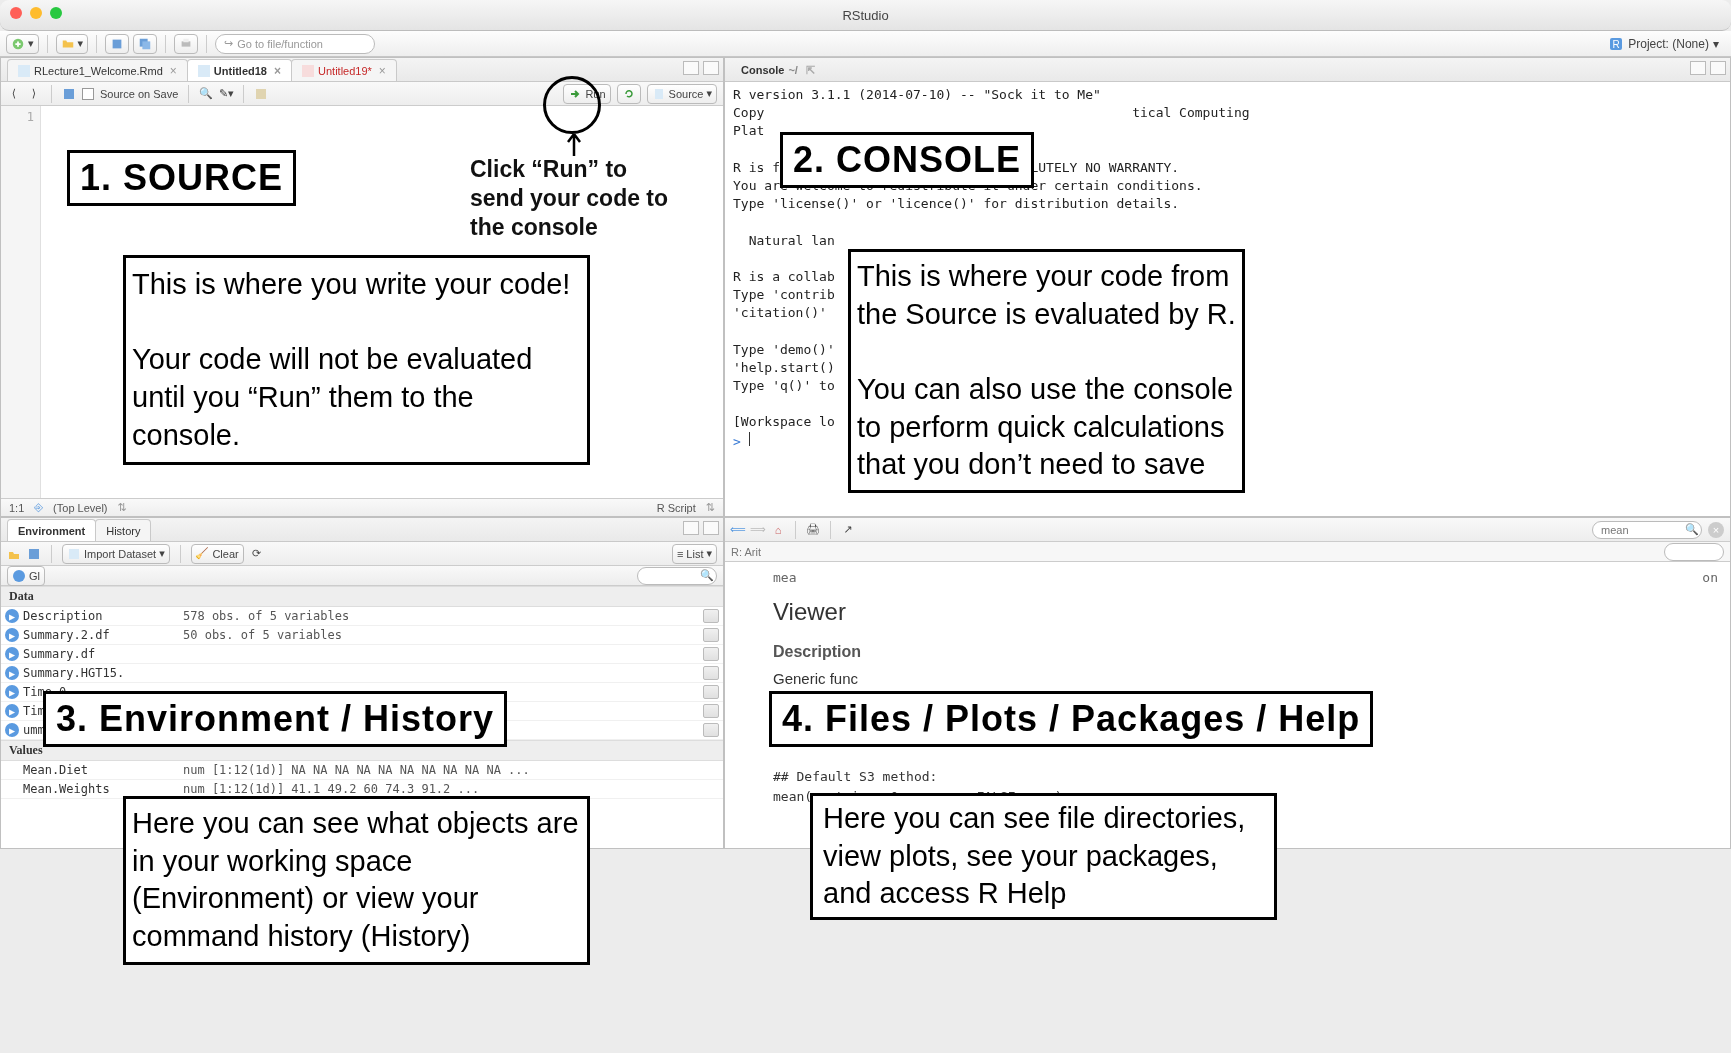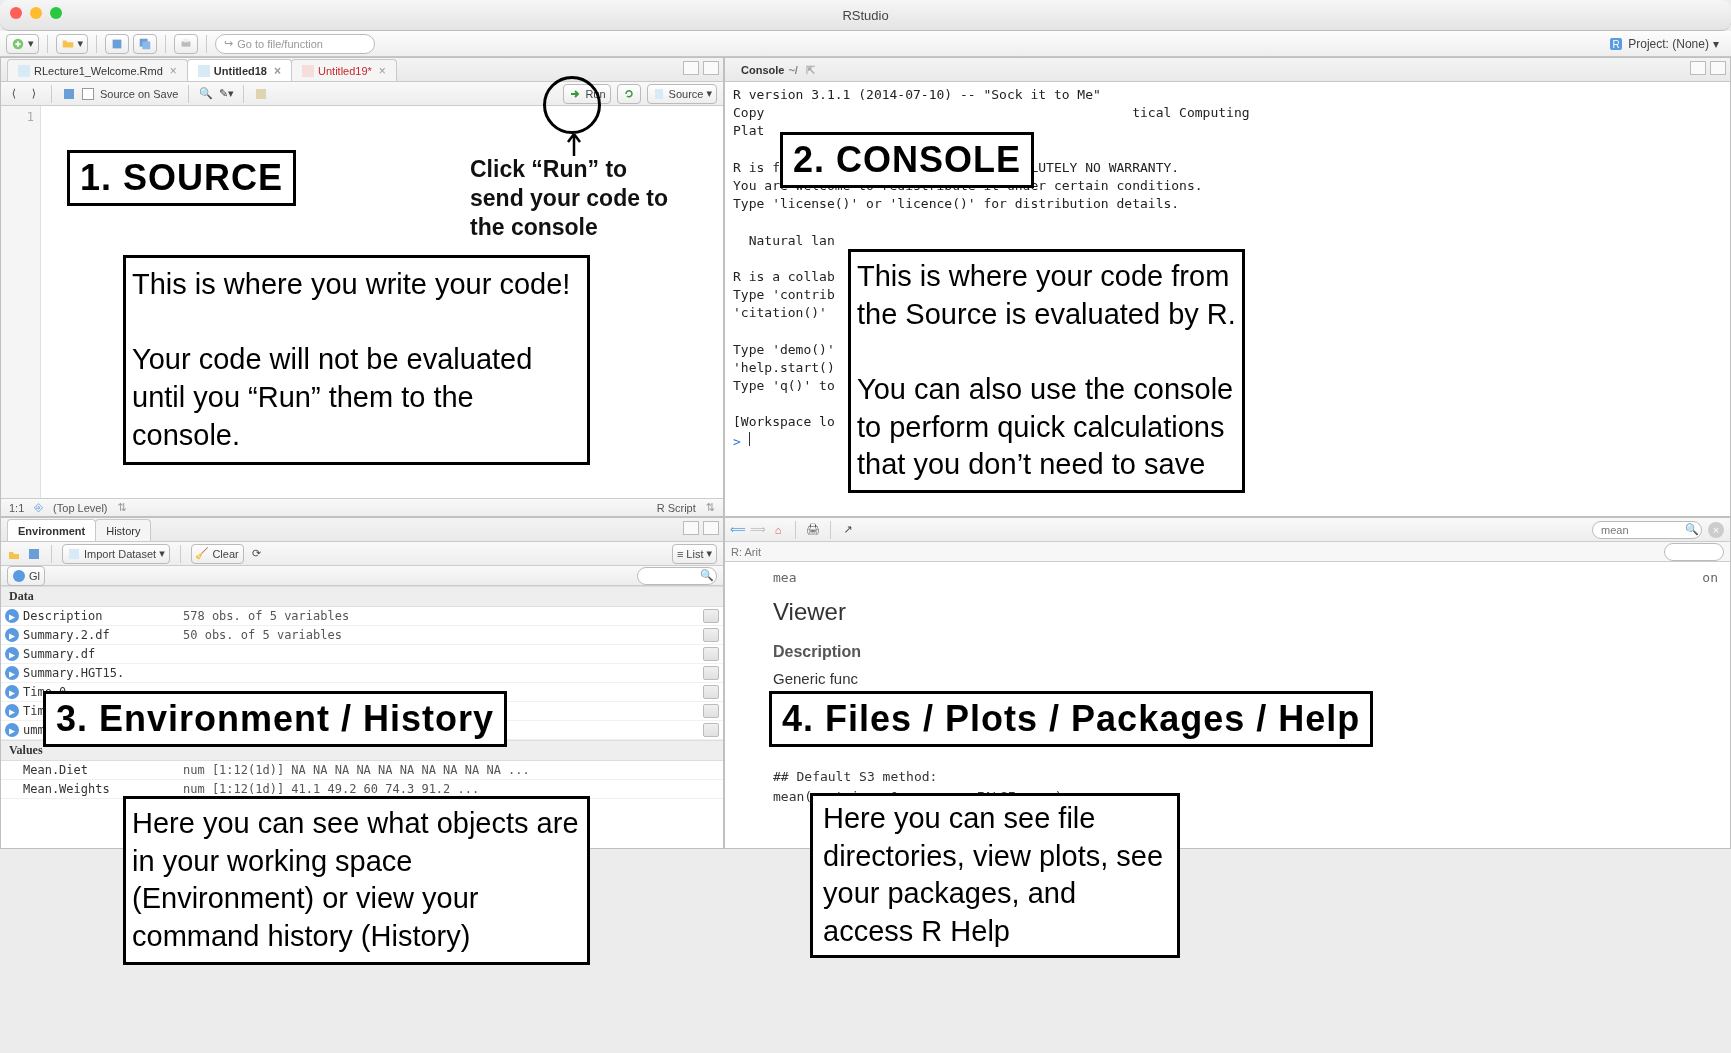--- a/index.html
+++ b/index.html
@@ -590,15 +590,15 @@
 <div class="annotation" style="left:43px; top:691px;">
   <div class="anno-title">3. Environment / History</div>
 </div>
 <div class="annotation" style="left:123px; top:796px; width:467px; padding:6px;">
   <div class="anno-text" style="white-space:pre-line">Here you can see what objects are in your working space (Environment) or view your command history (History)</div>
 </div>
 
 <div class="annotation" style="left:769px; top:691px;">
   <div class="anno-title">4. Files / Plots / Packages / Help</div>
 </div>
-<div class="annotation" style="left:810px; top:793px; width:370px; ">
+<div class="annotation" style="left:810px; top:793px; width:467px; ">
   <div class="anno-text" style="white-space:pre-line">Here you can see file directories, view plots, see your packages, and access R Help</div>
 </div>
 
 </body></html>

